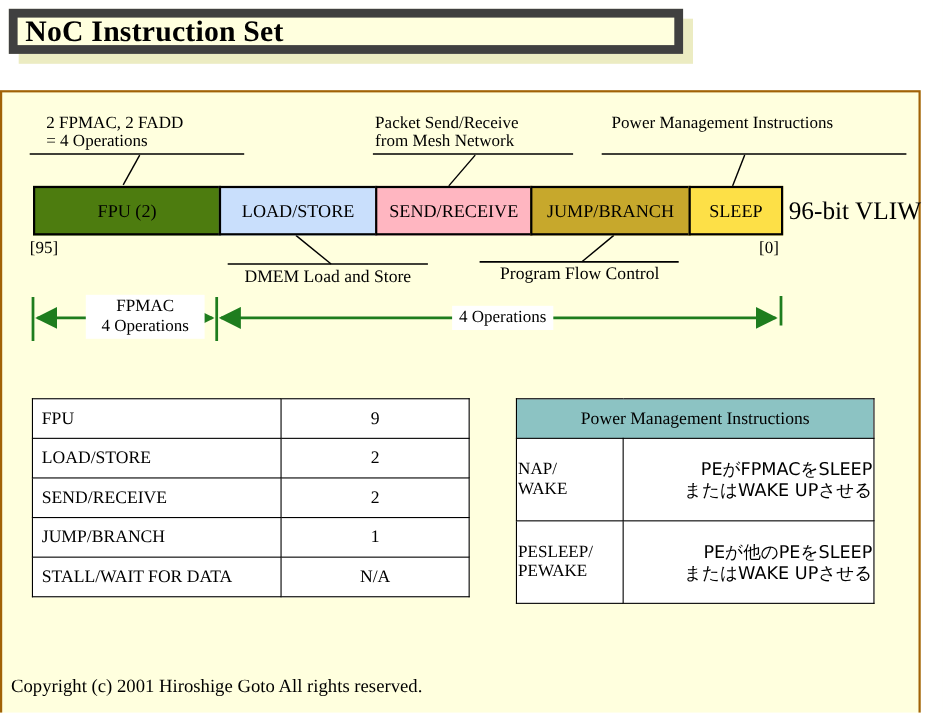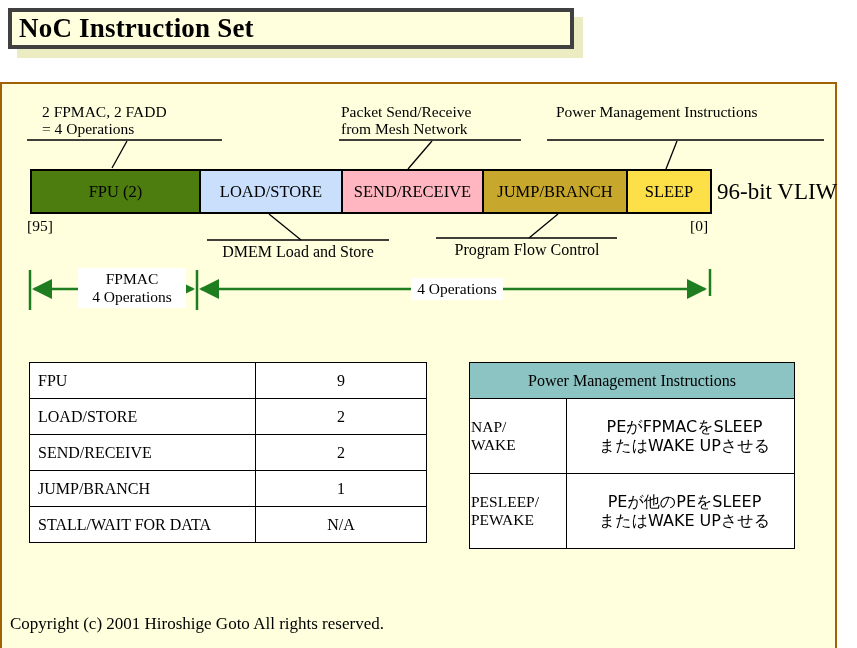--- a/index.html
+++ b/index.html
@@ -3,22 +3,22 @@
 <meta charset="utf-8">
 <style>
   html,body{margin:0;padding:0;background:#fff;}
   .page{
     position:relative;width:857px;height:648px;background:#ffffff;
     font-family:"Liberation Serif","DejaVu Serif",serif;color:#000;
     overflow:hidden;
   }
   
   .title-box{
-    position:absolute;left:8px;top:8px;width:566px;height:41px;
-    background:#FFFFDE;border:4px solid #404040;box-sizing:border-box;
+    position:absolute;left:8px;top:8px;width:613px;height:41px;
+    background:#FFFFDE;border:8px solid #404040;box-sizing:border-box;
     box-shadow:9px 9px 0 0 #ECECC2;
     display:flex;align-items:center;text-align:right;
   }
   .title-box span{font-size:27px;font-weight:bold;padding-left:7px;letter-spacing:.2px;}
   
   .panel{
     position:absolute;left:0;top:82px;width:837px;height:628px;
     background:#FFFFDE;border:2px solid #a16207;box-sizing:border-box;
   }
   .overlay{position:absolute;left:0;top:0;width:833px;height:520px;}
@@ -44,21 +44,21 @@
   .latency-table th{height:33px;background:#8CC3C3;font-size:16px;text-align:center;}
   .latency-table td{height:33px;font-size:16px;}
   .latency-table td.c1{padding-left:8px;text-align:left;}
   .latency-table td.c2{text-align:center;}
   .power-table{position:absolute;left:467px;top:278px;width:325px;}
   .power-table th{height:33px;background:#8CC3C3;font-size:16px;text-align:center;}
   .power-table td{height:72px;}
   .power-table td.c1{font-size:15.5px;line-height:18px;}
   .power-table td.c2{
     font-family:"DejaVu Sans",sans-serif;font-size:16px;line-height:19px;
-    text-align:center;padding-left:9px;
+    text-align:right;padding-left:9px;
   }
   .copyright{position:absolute;left:10px;top:614px;font-size:17px;}
 </style>
 </head>
 <body>
 
 <div class="page">
 
   <div class="title-box">
     <span>NoC Instruction Set</span>

